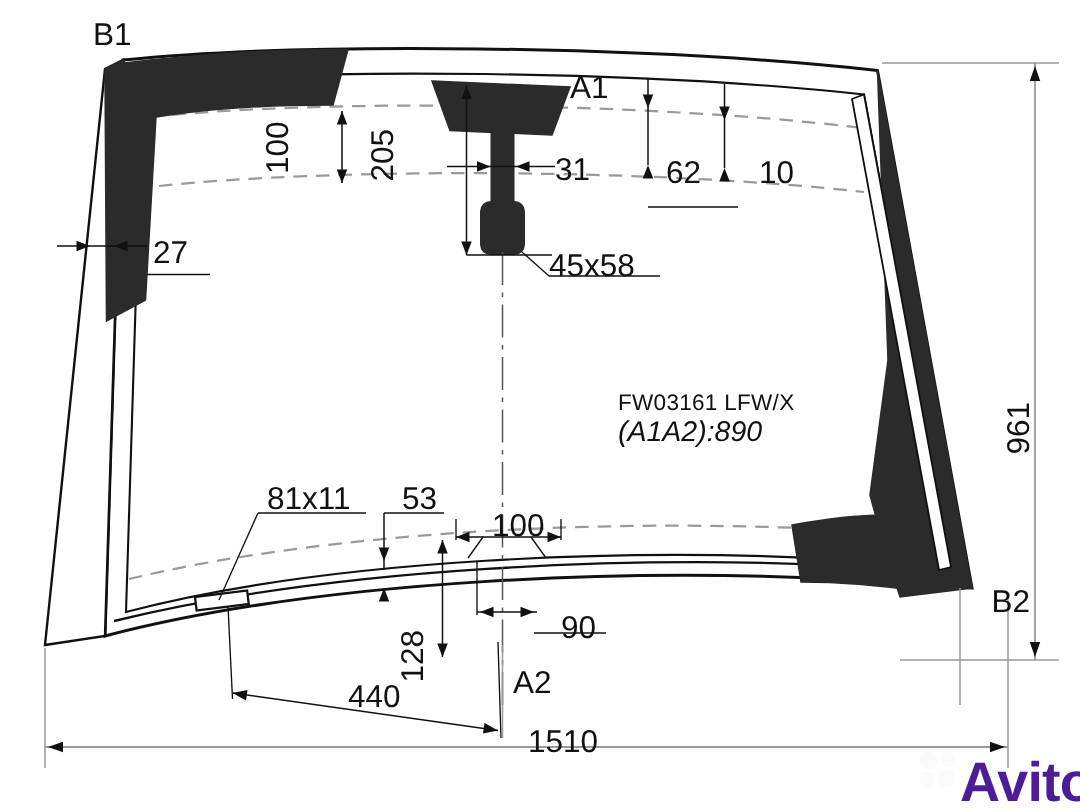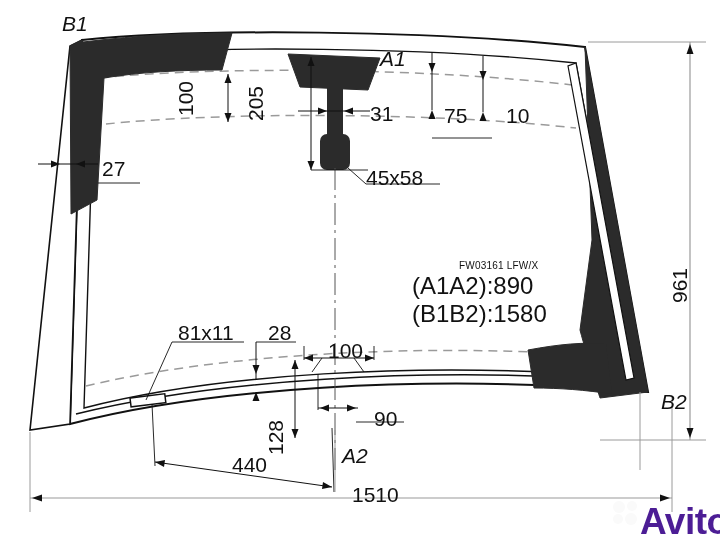--- a/index.html
+++ b/index.html
@@ -27,38 +27,37 @@
     position: absolute;
     white-space: nowrap;
     line-height: 1;
     color: #111111;
   }
   .dim {
     font-size: 21px;
   }
   .corner-lbl {
     font-size: 21px;
-    font-style: italic;
   }
   .vert {
     transform-origin: left bottom;
     transform: rotate(-90deg);
   }
   .partblock {
     position: absolute;
     line-height: 1.18;
     white-space: nowrap;
   }
   .part-id {
-    font-size: 10px;
+    font-size: 15px;
     letter-spacing: 0.2px;
-    margin-left: 47px;
   }
   .part-dim {
-    font-size: 24px;
+    font-size: 19px;
+    font-style: italic;
   }
   .wm-text {
     position: absolute;
     font-size: 62px;
     font-family: "DejaVu Sans", sans-serif;
     font-weight: 700;
     color: transparent;
     -webkit-text-stroke: 4px #b6b8ba;
     letter-spacing: 2px;
     user-select: none;
@@ -226,43 +225,42 @@
   <div class="lbl corner-lbl" style="left:661px; top:391px;">B2</div>
 
   <div class="lbl corner-lbl" style="left:342px; top:445px;">A2</div>
 
   <div class="lbl dim vert" style="left:196px; top:95px;">100</div>
 
   <div class="lbl dim vert" style="left:266px; top:100px;">205</div>
 
   <div class="lbl dim" style="left:370px; top:103px;">31</div>
 
-  <div class="lbl dim" style="left:444px; top:105px;">75</div>
+  <div class="lbl dim" style="left:444px; top:105px;">62</div>
 
   <div class="lbl dim" style="left:506px; top:105px;">10</div>
 
   <div class="lbl dim" style="left:102px; top:158px;">27</div>
 
   <div class="lbl dim" style="left:366px; top:167px;">45x58</div>
 
   <div class="lbl dim" style="left:178px; top:322px;">81x11</div>
 
-  <div class="lbl dim" style="left:268px; top:322px;">28</div>
+  <div class="lbl dim" style="left:268px; top:322px;">53</div>
 
   <div class="lbl dim" style="left:328px; top:340px;">100</div>
 
   <div class="lbl dim vert" style="left:286px; top:434px;">128</div>
 
   <div class="lbl dim" style="left:374px; top:408px;">90</div>
 
   <div class="lbl dim" style="left:232px; top:454px;">440</div>
 
   <div class="lbl dim" style="left:352px; top:484px;">1510</div>
 
   <div class="lbl dim vert" style="left:690px; top:282px;">961</div>
 
   <div class="partblock" style="left:412px; top:260px;">
     <div class="part-id">FW03161 LFW/X</div>
     <div class="part-dim">(A1A2):890</div>
-    <div class="part-dim">(B1B2):1580</div>
   </div>
 
 </div>
 
 </body></html>

